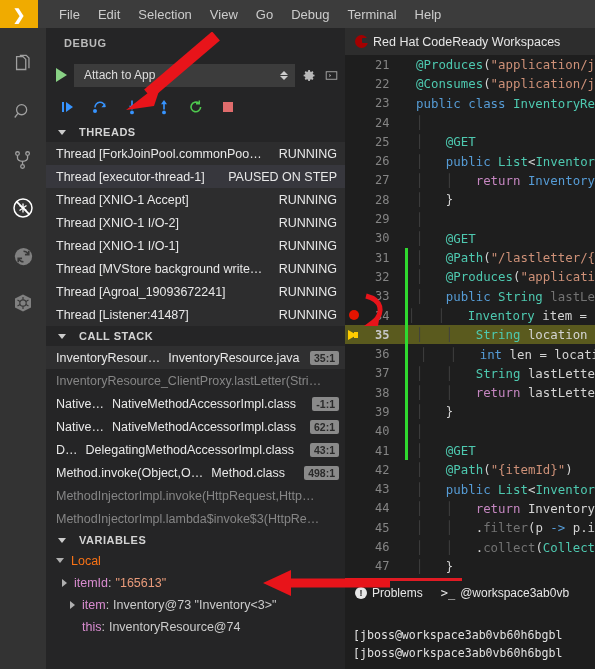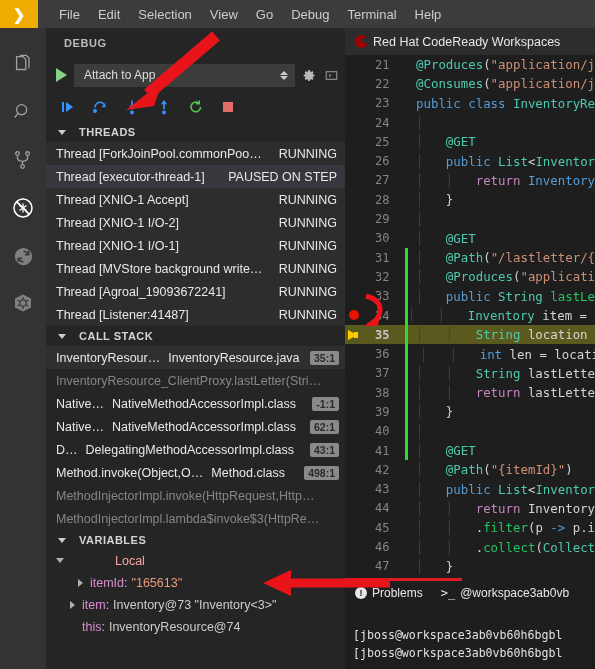--- a/index.html
+++ b/index.html
@@ -111,21 +111,21 @@
     width:0;height:0;border-top:4px solid transparent;border-bottom:4px solid transparent;
     border-left:5px solid #b0b0b0; margin-right:7px; flex:none;
   }
   .var-tw.down { border-left:4px solid transparent;border-right:4px solid transparent;
     border-top:5px solid #b0b0b0; margin-top:2px; }
   .var-tw.none { border:none; width:5px; margin-right:7px; }
   .vname { color:#d98cd0; }
   .vsep { color:#cccccc; }
   .vval { color:#cccccc; margin-left:4px; }
   .vval.str { color:#e99b7a; }
-  .scope-label { color:#fca5a5; font-size:12.5px;margin-left:44px; }
+  .scope-label { color:#f97316; font-size:12.5px; }
 
   
   .editor {
     position:absolute; left:345px; top:28px; width:250px; height:641px;
     background:#1e1e1e; overflow:hidden;
   }
   .tabbar { height:27px; background:#2d2d2d; display:flex; align-items:center; }
   .tab {
     height:27px; display:flex; align-items:center; gap:5px; padding:0 10px;
     background:#2d2d2d; font-size:12.5px; color:#e6e6e6; white-space:nowrap;
@@ -150,21 +150,21 @@
   }
   .code-line.hl .lnum { color:#c6c6c6; font-weight:bold; }
   .codebar { width:3px; flex:none; height:19.3px; }
   .codetext { padding-left:0px; }
   .indent-guide { color:#404040; }
   .k  { color:#569cd6; }   
   .an { color:#4ec9b0; }   
   .s  { color:#ce9178; }   
   .w  { color:#d4d4d4; }   
   .m  { color:#c586c0; }   
-  .fn { color:#22c55e; }
+  .fn { color:#737373; }
 
   .bp-dot { position:absolute; left:4px; top:4.5px; width:10px;height:10px;border-radius:50%; background:#e51400; }
   .cur-ptr {
     position:absolute; left:3px; top:4.5px; width:0;height:0;
     border-left:9px solid #ffcc00; border-top:5.5px solid transparent; border-bottom:5.5px solid transparent;
   }
   .cur-ptr:before{
     content:""; position:absolute; left:-3px; top:-3px; width:4px;height:6px;background:#ffcc00;
   }
 
@@ -414,21 +414,21 @@
     </div>
 
     <div class="section-header">
       <span class="twisty"></span>
       <span>VARIABLES</span>
     </div>
     <div class="var-row">
       <span class="var-tw down"></span>
       <span class="scope-label">Local</span>
     </div>
-    <div class="var-row" style="padding-left:32px;">
+    <div class="var-row" style="padding-left:16px;">
       <span class="var-tw"></span>
       <span class="vname">itemId</span>
         <span class="vsep">:</span>
       <span class="vval str">"165613"</span>
     </div>
     <div class="var-row" style="padding-left:24px;">
       <span class="var-tw"></span>
       <span class="vname">item</span>
         <span class="vsep">:</span>
       <span class="vval">Inventory@73 "Inventory&lt;3&gt;"</span>

